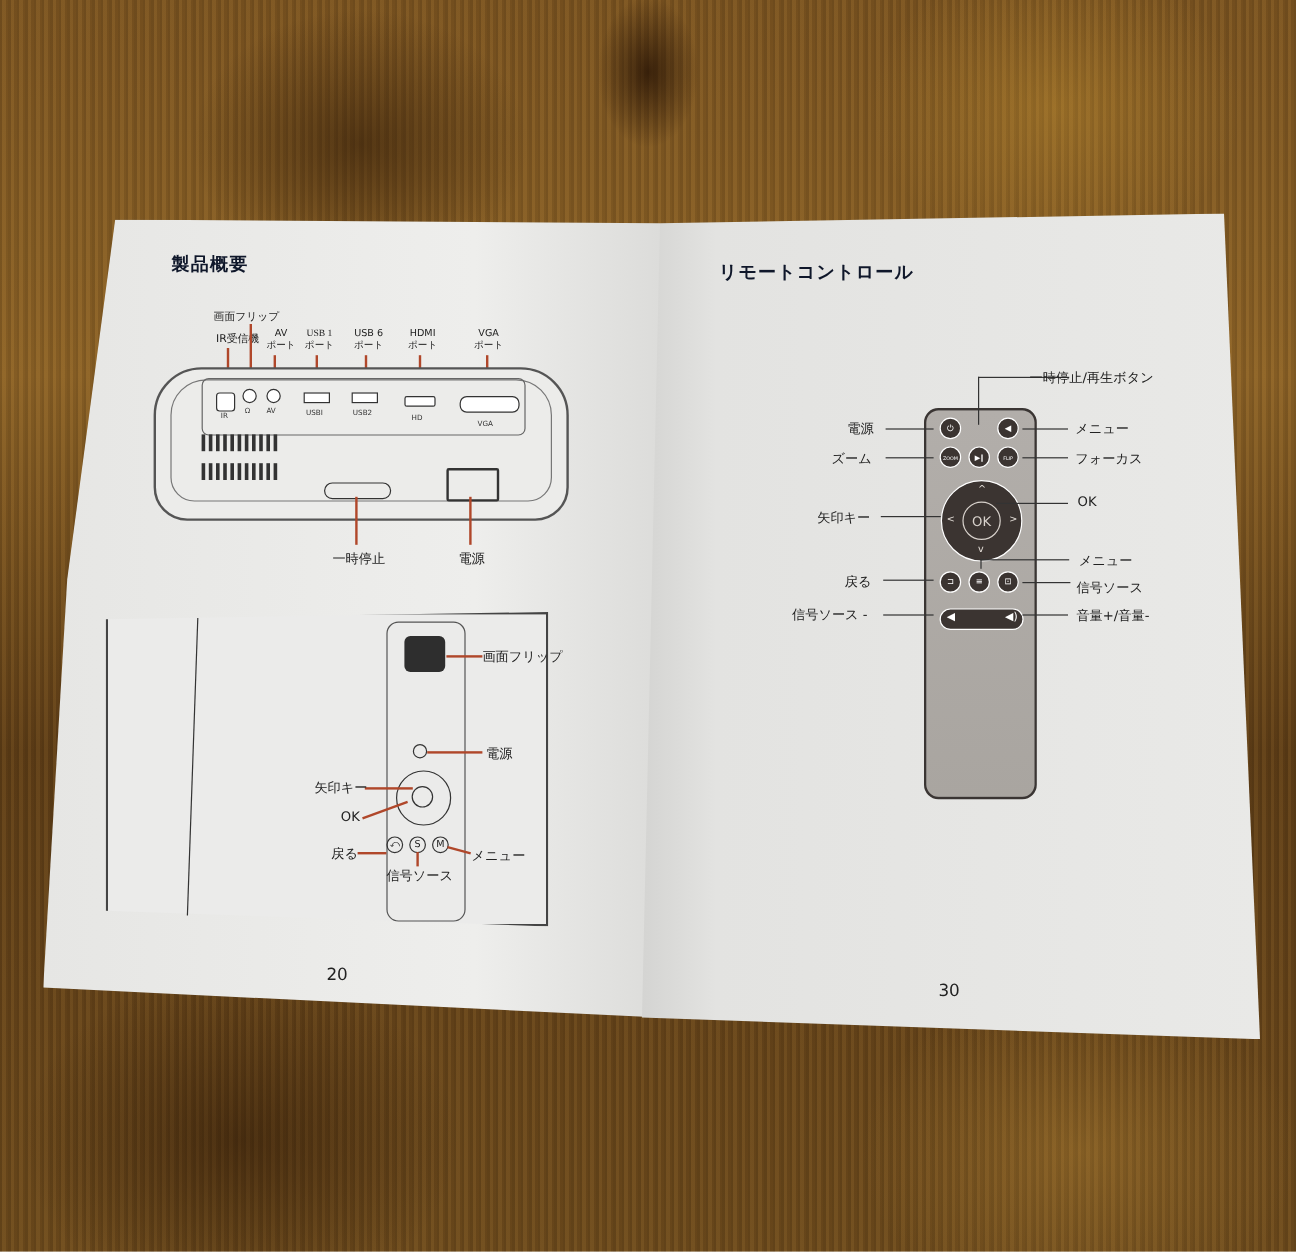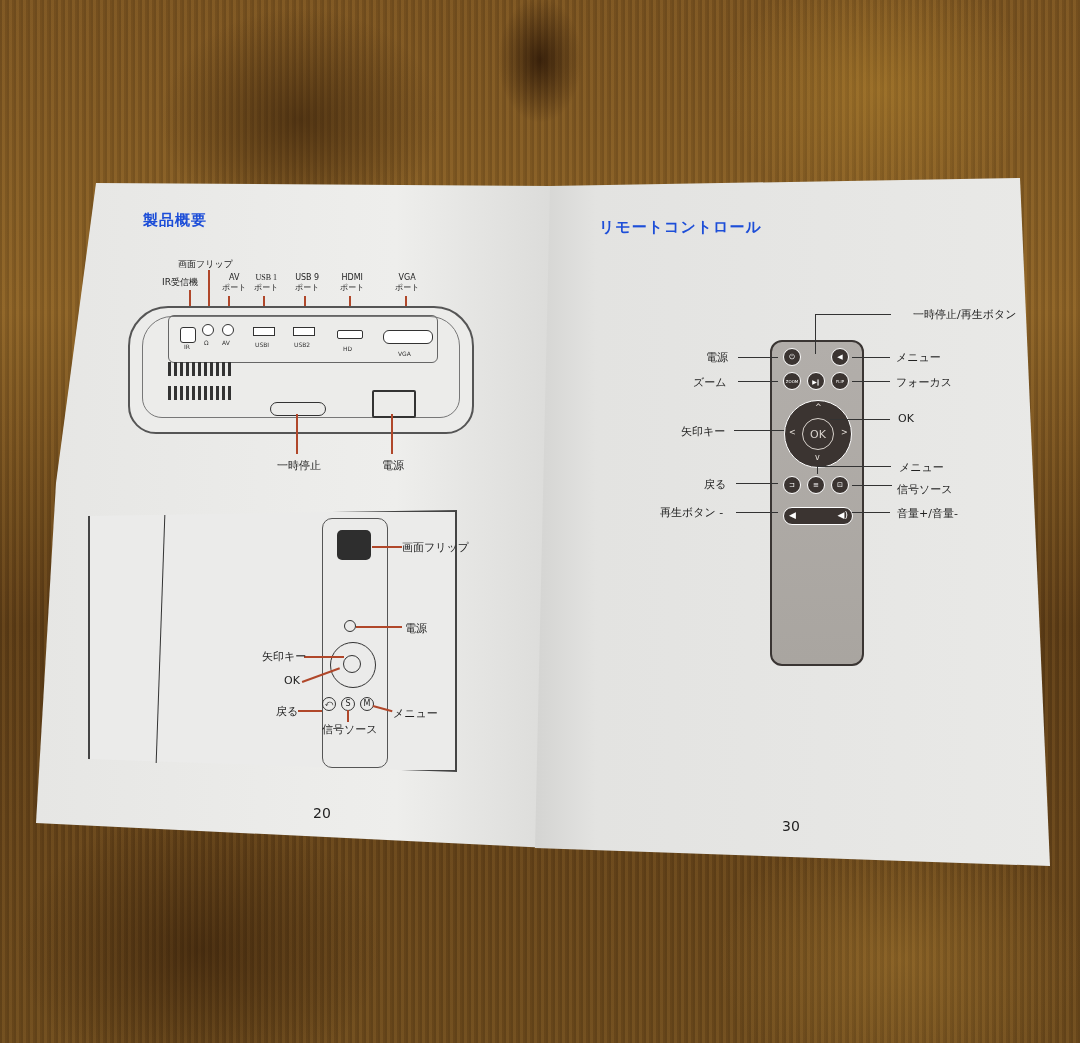--- a/index.html
+++ b/index.html
@@ -21,21 +21,21 @@
   }
   .page-left { left:36px; top:183px; width:514px; height:665px;
     clip-path: polygon(60px 0, 514px 3px, 514px 665px, 0 640px, 20px 300px);
     background: linear-gradient(90deg,#e6e6e4 0%, #eeeeec 70%, #dcdcda 100%);
   }
   .page-right { left:535px; top:176px; width:515px; height:690px;
     clip-path: polygon(15px 10px, 485px 2px, 515px 690px, 0 672px);
     background: linear-gradient(90deg,#d4d4d2 0%, #e3e3e1 12%, #e9e9e7 100%);
   }
   .abs { position:absolute; }
-  .heading { color:#1d4ed8; font-weight:bold; font-size:15px; letter-spacing:1px; }
+  .heading { color:#0f172a; font-weight:bold; font-size:15px; letter-spacing:1px; }
   .label { font-size:11px; color:#222; white-space:nowrap; }
   .small { font-size:8px; color:#222; text-align:center; line-height:10px; white-space:nowrap; }
   .tiny { font-size:6px; color:#333; white-space:nowrap; }
   .rline { position:absolute; background:#b0472a; }
   .kline { position:absolute; background:#333; }
   .pagenum { font-size:14px; color:#222; }
   
   .proj-rear {
     position:absolute; left:128px; top:306px; width:342px; height:124px;
     border:2px solid #555; border-radius:40px 40px 28px 28px; background:#ececea;
@@ -60,31 +60,31 @@
   .arrow { position:absolute; color:#e6e0da; font-size:8px; }
   .volbar { position:absolute; left:11px; top:165px; width:68px; height:16px; border-radius:9px; background:#3b3431; border:1.5px solid #fff; color:#fff; font-size:9px; }
 </style>
 </head>
 <body>
 
 <div class="page page-left"></div>
 <div class="abs heading" style="left:143px;top:211px;">製品概要</div>
 
 <div class="abs label" style="left:178px;top:258px;font-size:9px;">画面フリップ</div>
-<div class="abs label" style="left:162px;top:276px;font-size:9px;">IR受信機</div>
+<div class="abs label" style="left:180px;top:276px;font-size:9px;">IR受信機</div>
 <div class="abs small" style="left:222px;top:273px;">
     <div>AV</div>
     <div>ポート</div>
   </div>
 <div class="abs small" style="left:254px;top:273px;font-family:Liberation Serif, serif;">
     <div>USB 1</div>
     <div>ポート</div>
   </div>
 <div class="abs small" style="left:295px;top:273px;">
-    <div>USB 9</div>
+    <div>USB 6</div>
     <div>ポート</div>
   </div>
 <div class="abs small" style="left:340px;top:273px;">
     <div>HDMI</div>
     <div>ポート</div>
   </div>
 <div class="abs small" style="left:395px;top:273px;">
     <div>VGA</div>
     <div>ポート</div>
   </div>
@@ -167,21 +167,21 @@
 <div class="rline" style="left:373px;top:705px;width:20px;height:1.5px;transform:rotate(15deg);transform-origin:left;"></div>
 
 <div class="abs label" style="left:402px;top:540px;">画面フリップ</div>
 <div class="abs label" style="left:405px;top:621px;">電源</div>
 <div class="abs label" style="left:262px;top:649px;">矢印キー</div>
 <div class="abs label" style="left:284px;top:674px;">OK</div>
 <div class="abs label" style="left:276px;top:704px;">戻る</div>
 <div class="abs label" style="left:322px;top:722px;">信号ソース</div>
 <div class="abs label" style="left:393px;top:706px;">メニュー</div>
 
-<div class="abs pagenum" style="left:272px;top:805px;margin-left:41px;">20</div>
+<div class="abs pagenum" style="left:272px;top:805px;">20</div>
 
 <div class="page page-right"></div>
 <div class="abs heading" style="left:599px;top:218px;">リモートコントロール</div>
 
 <div class="remote">
   <div class="rbtn" style="left:11px;top:6px;">⏻</div>
   <div class="rbtn" style="left:59px;top:6px;">
       <span>◀</span>
     </div>
   <div class="rbtn" style="left:11px;top:30px;font-size:4px;">ZOOM</div>
@@ -211,26 +211,26 @@
 <div class="kline" style="left:852px;top:381px;width:38px;height:1.2px;"></div>
 <div class="kline" style="left:830px;top:419px;width:60px;height:1.2px;"></div>
 <div class="kline" style="left:734px;top:430px;width:50px;height:1.2px;"></div>
 <div class="kline" style="left:817px;top:466px;width:1.2px;height:8px;"></div>
 <div class="kline" style="left:817px;top:466px;width:74px;height:1.2px;"></div>
 <div class="kline" style="left:736px;top:483px;width:42px;height:1.2px;"></div>
 <div class="kline" style="left:852px;top:485px;width:40px;height:1.2px;"></div>
 <div class="kline" style="left:736px;top:512px;width:42px;height:1.2px;"></div>
 <div class="kline" style="left:852px;top:512px;width:38px;height:1.2px;"></div>
 
-<div class="abs label" style="left:913px;top:307px;">一時停止/再生ボタン</div>
+<div class="abs label" style="left:858px;top:307px;">一時停止/再生ボタン</div>
 <div class="abs label" style="left:706px;top:350px;">電源</div>
 <div class="abs label" style="left:896px;top:350px;">メニュー</div>
 <div class="abs label" style="left:693px;top:375px;">ズーム</div>
 <div class="abs label" style="left:896px;top:375px;">フォーカス</div>
 <div class="abs label" style="left:898px;top:412px;">OK</div>
 <div class="abs label" style="left:681px;top:424px;">矢印キー</div>
 <div class="abs label" style="left:899px;top:460px;">メニュー</div>
 <div class="abs label" style="left:704px;top:477px;">戻る</div>
 <div class="abs label" style="left:897px;top:482px;">信号ソース</div>
-<div class="abs label" style="left:660px;top:505px;">再生ボタン -</div>
+<div class="abs label" style="left:660px;top:505px;">信号ソース -</div>
 <div class="abs label" style="left:897px;top:506px;">音量+/音量-</div>
 
 <div class="abs pagenum" style="left:782px;top:818px;">30</div>
 
 </body></html>

